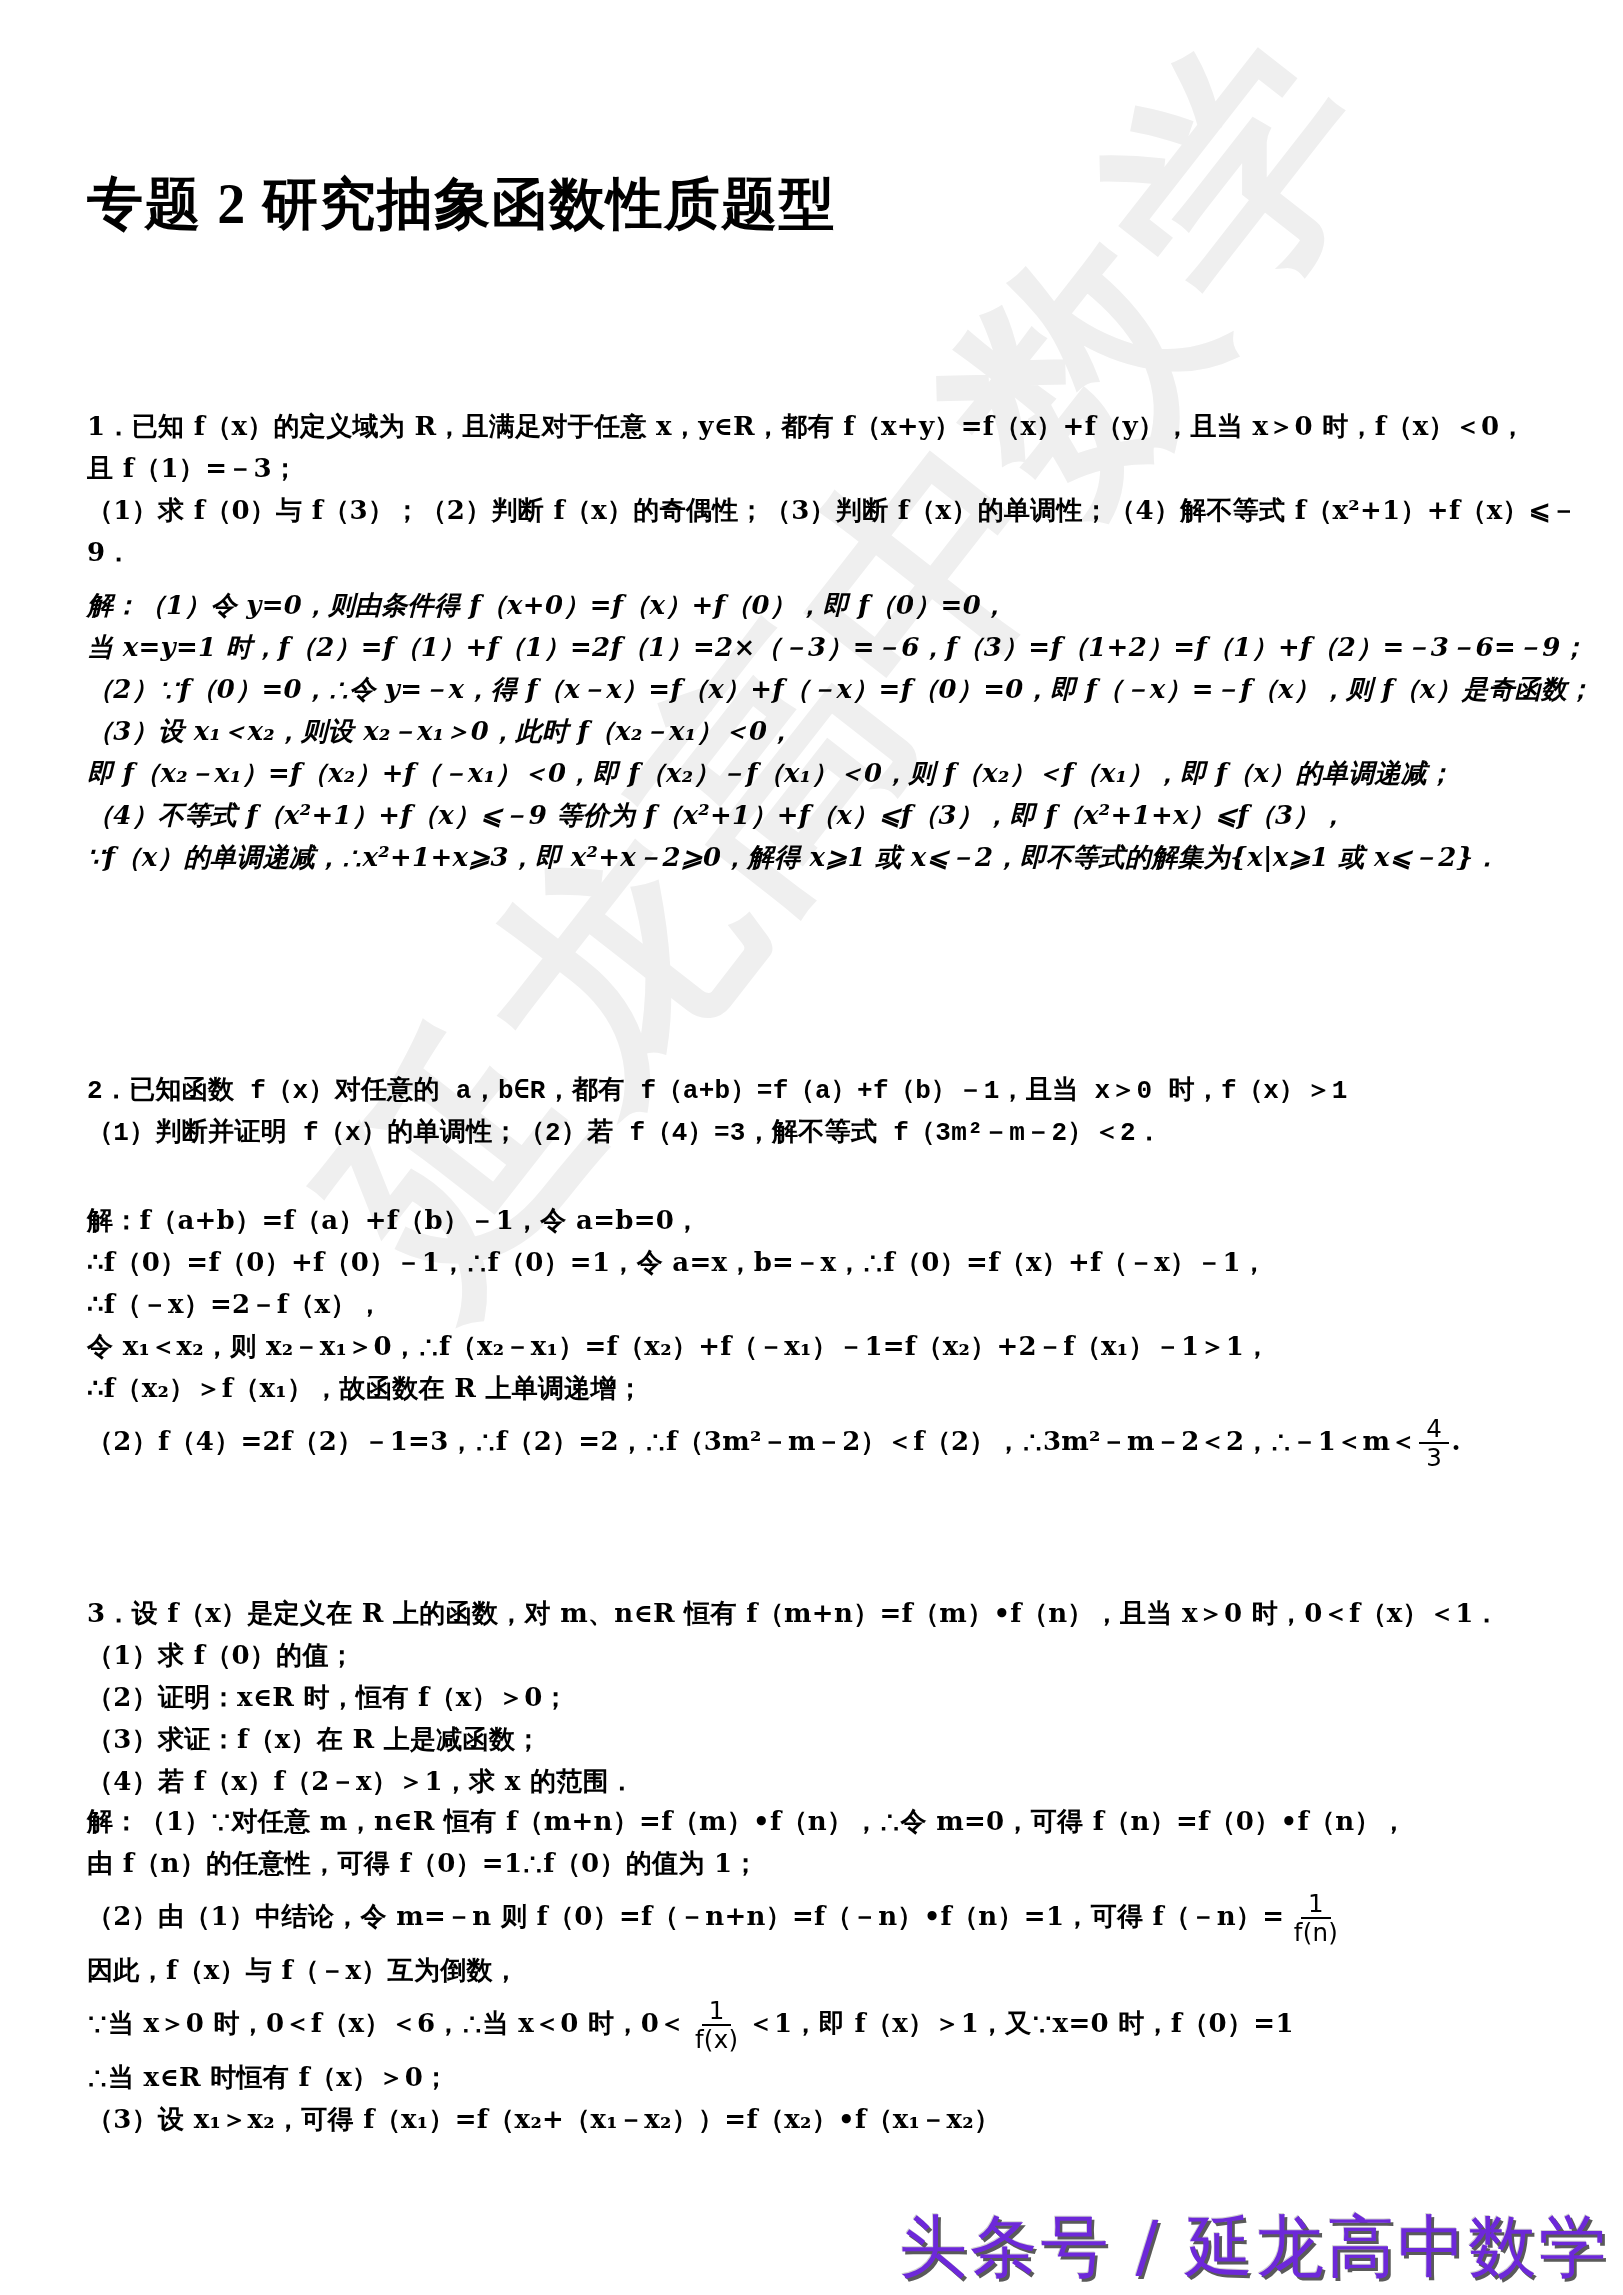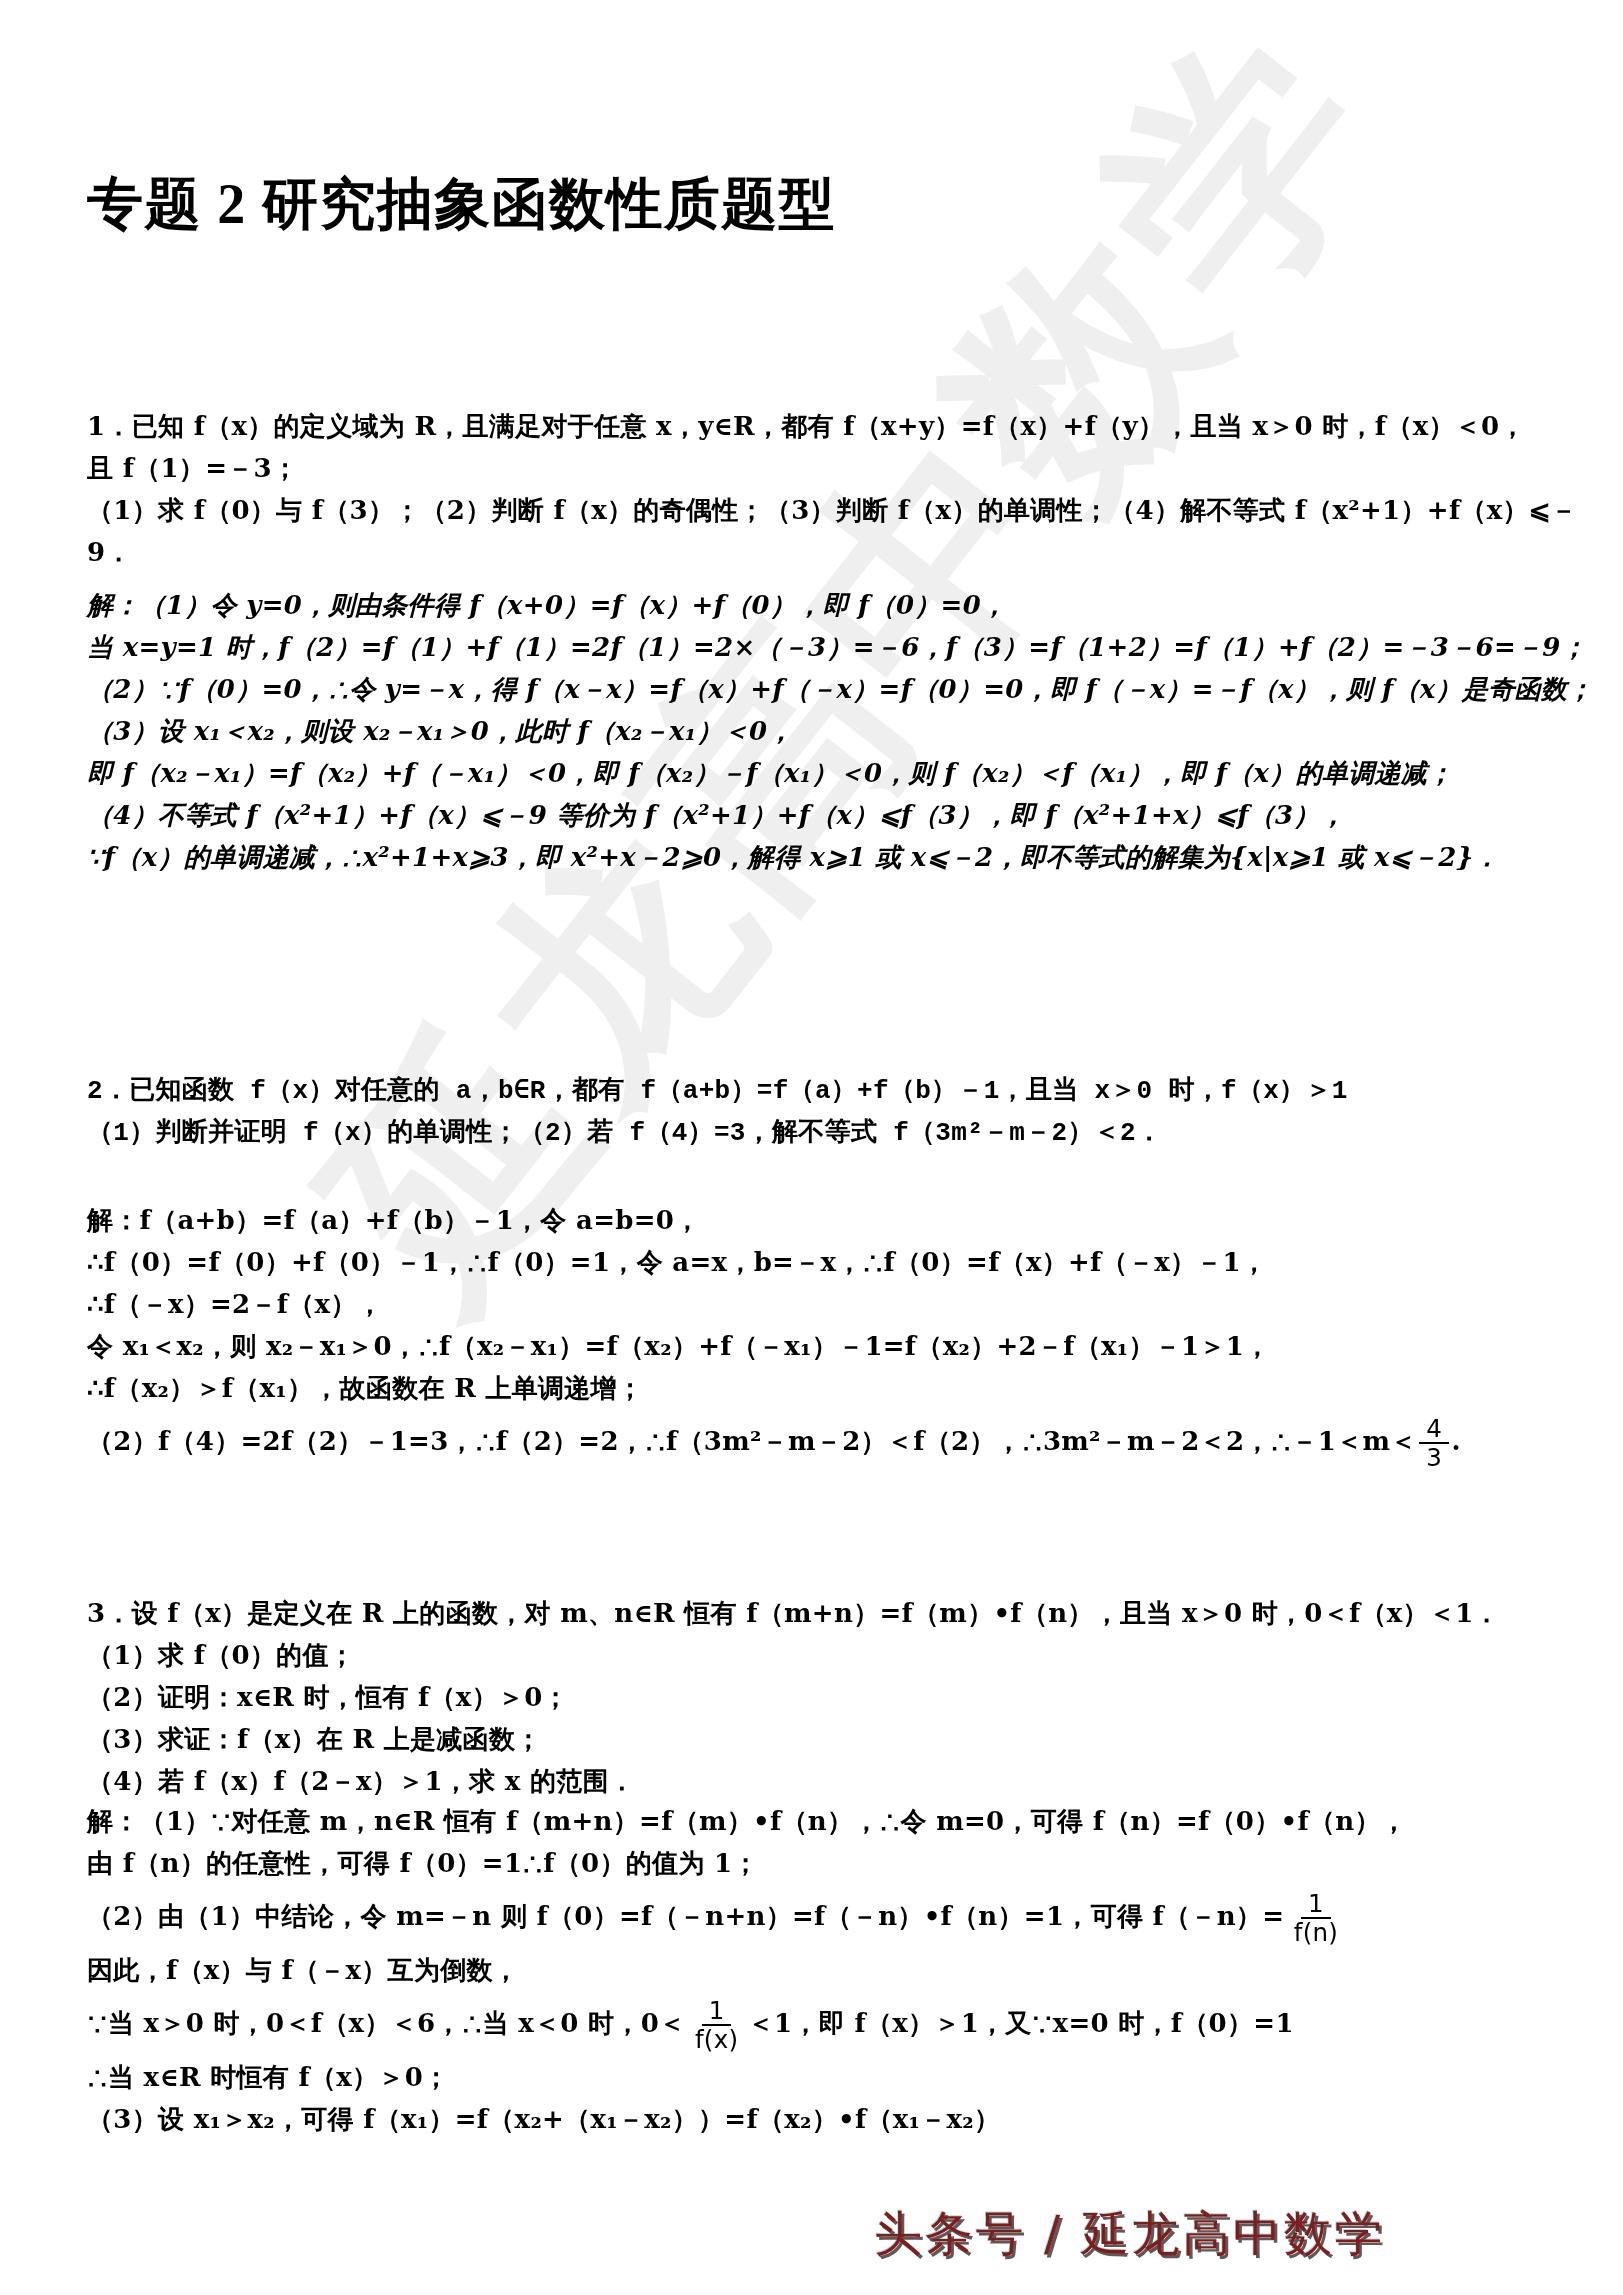--- a/index.html
+++ b/index.html
@@ -29,23 +29,23 @@
   }
   .line.tall { height: 65px; line-height: 65px; }
   .frac {
     display: inline-flex; flex-direction: column; align-items: center;
     vertical-align: middle; font-weight: normal; font-family: "DejaVu Sans", sans-serif;
     font-size: 24.5px; line-height: 27px; margin: 0 2.7px;
   }
   .frac .num { border-bottom: 2px solid #000; padding: 0 6.8px; }
   .frac .den { padding: 0 6.8px; }
   .footer-mark {
-    position: absolute; left: 874px; top: 2202px;
-    font-family: "DejaVu Sans", sans-serif; font-size: 48px;
-    color: #7f1d1d; letter-spacing: 2.7px; white-space: nowrap;
+    position: absolute; left: 899px; top: 2202px;
+    font-family: "DejaVu Sans", sans-serif; font-size: 68px;
+    color: #6d28d9; letter-spacing: 2.7px; white-space: nowrap;
     text-shadow: 2.7px 2.7px 0 #5a5a5a, -0.7px -0.7px 0 #cfcfcf;
   }
 </style>
 </head>
 <body>
 
 <div class="watermark-diag">延龙高中数学</div>
 
 <div class="page">
 

